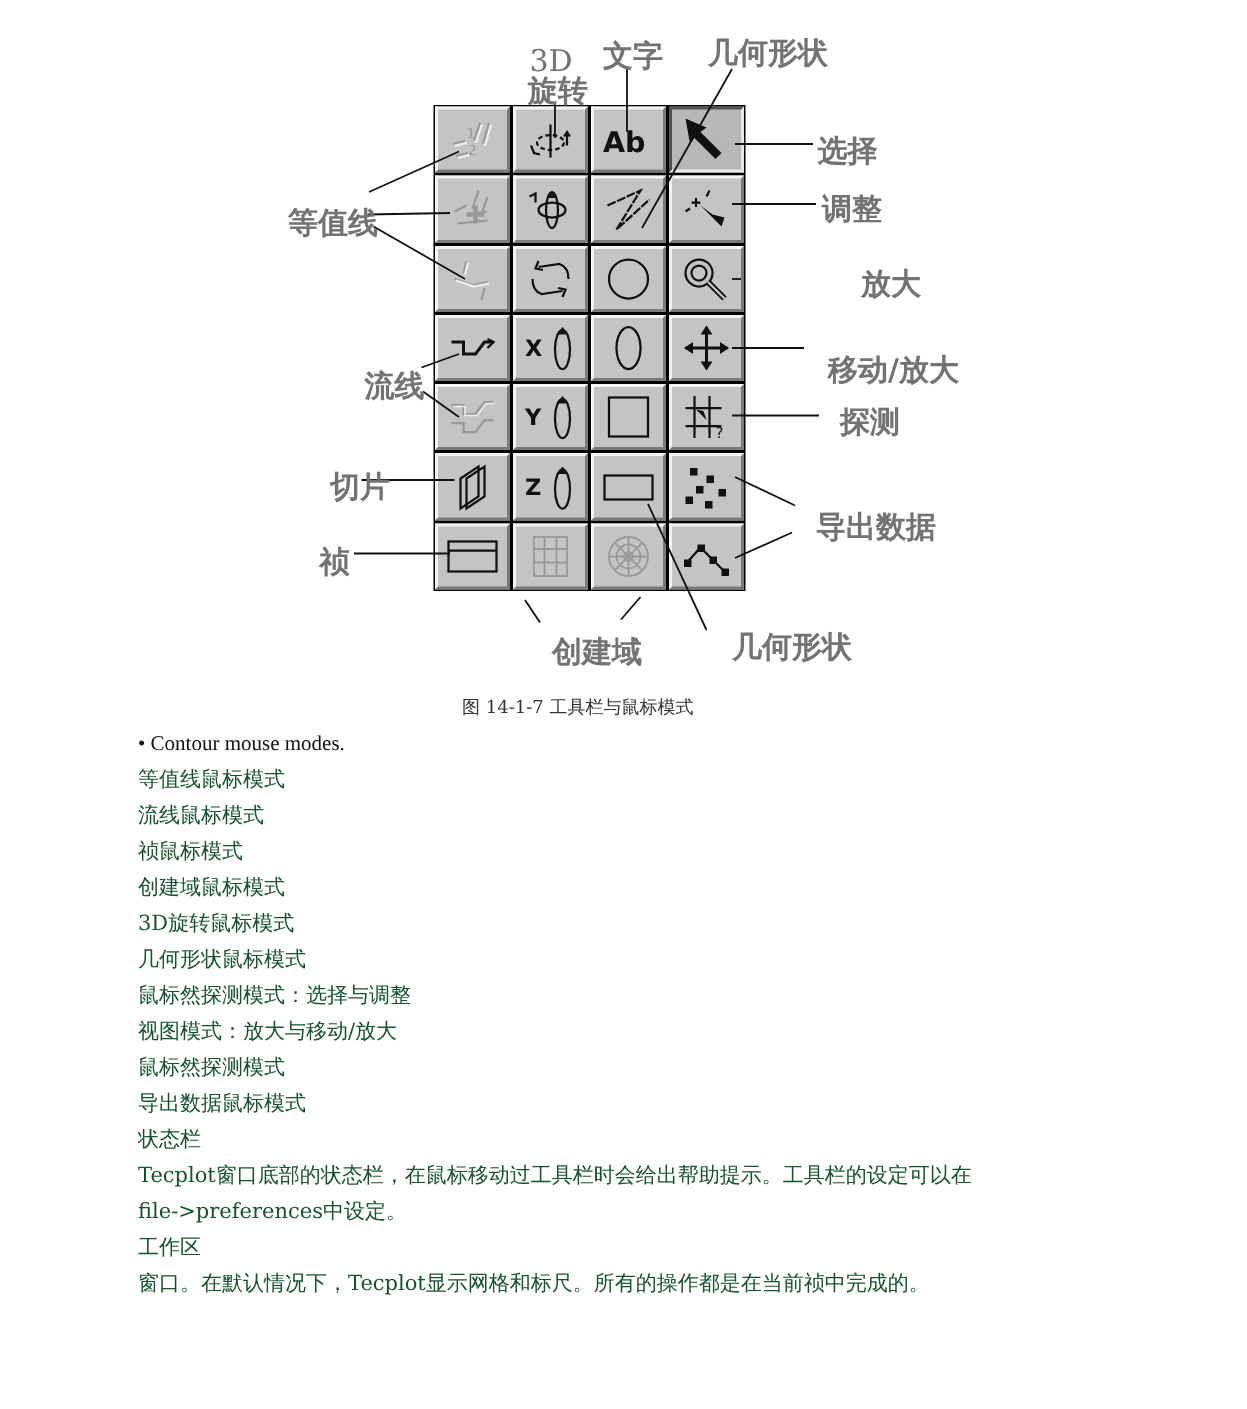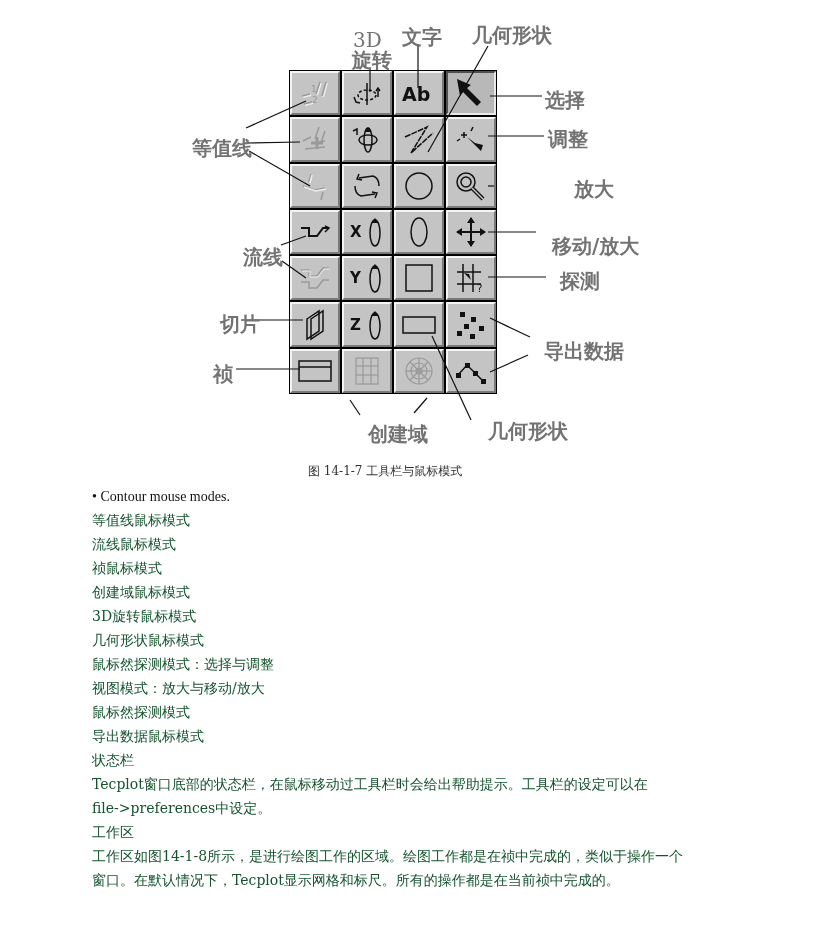--- a/index.html
+++ b/index.html
@@ -337,15 +337,14 @@
   <div class="line">3D旋转鼠标模式</div>
   <div class="line">几何形状鼠标模式</div>
   <div class="line">鼠标然探测模式：选择与调整</div>
   <div class="line">视图模式：放大与移动/放大</div>
   <div class="line">鼠标然探测模式</div>
   <div class="line">导出数据鼠标模式</div>
   <div class="line">状态栏</div>
   <div class="line">Tecplot窗口底部的状态栏，在鼠标移动过工具栏时会给出帮助提示。工具栏的设定可以在</div>
   <div class="line">file-&gt;preferences中设定。</div>
   <div class="line">工作区</div>
-  <div class="line">工作区如图14-1-8所示，是进行绘图工作的区域。绘图工作都是在祯中完成的，类似于操作一个</div>
   <div class="line">窗口。在默认情况下，Tecplot显示网格和标尺。所有的操作都是在当前祯中完成的。</div>
 </div>
 
 </body></html>

